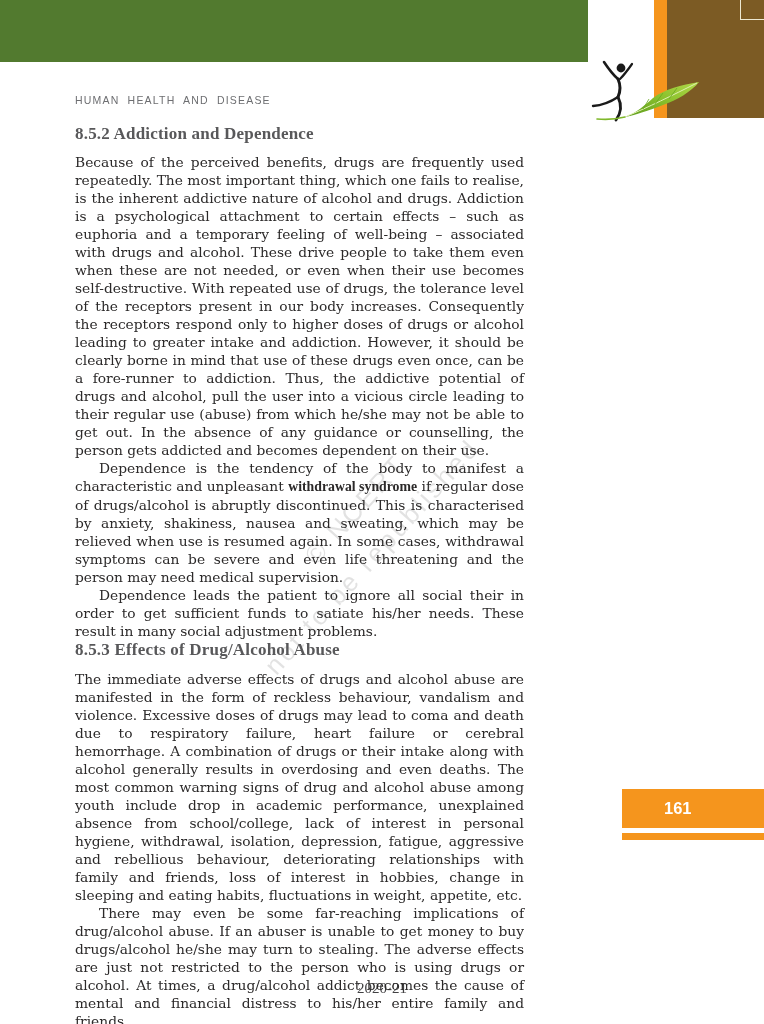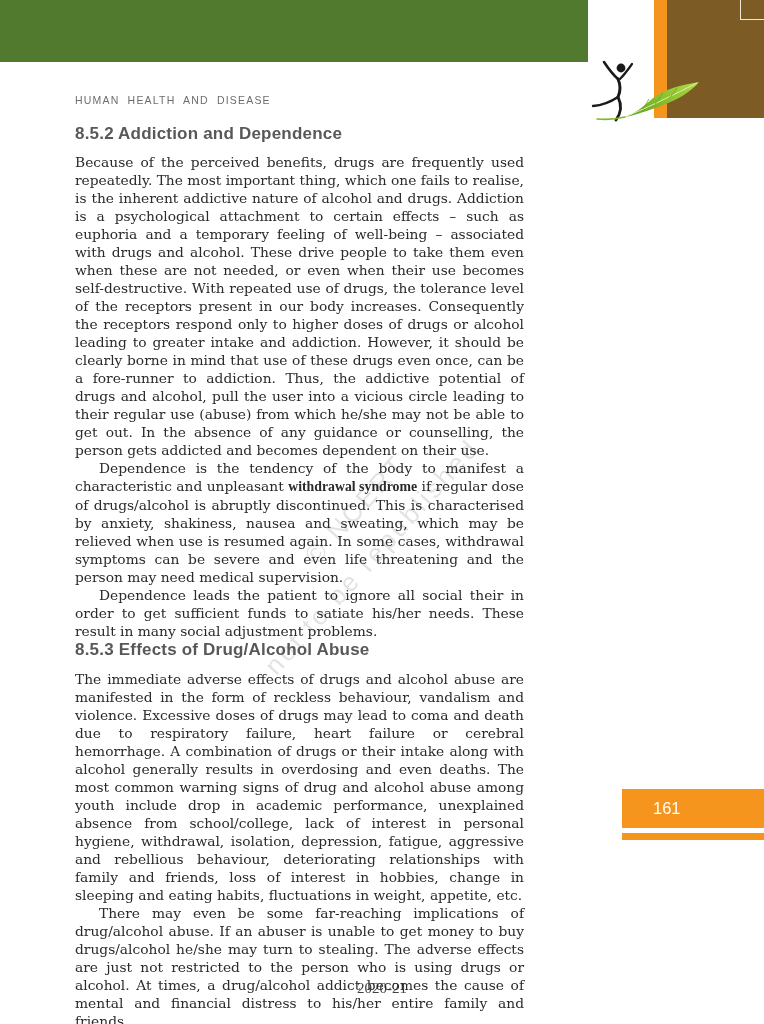--- a/index.html
+++ b/index.html
@@ -43,39 +43,39 @@
     z-index:0;
   }
   .wm1 { left:310px; top:545px; }
   .wm2 { left:270px; top:655px; }
   
   .content {
     position:absolute; left:75px; top:124px; width:449px; z-index:1;
     color:var(--body-text, #2b2929);
   }
   .content h2 {
-    font-family:Liberation Sans, sans-serif;
+    font-family:Liberation Serif, serif;
     font-size:17px; font-weight:bold; letter-spacing:.2px;
     color:var(--heading-gray, #58585a);
     margin:0 0 9px 0;
   }
   .content h2.second { margin-bottom:10px; }
   .content p {
     margin:0; font-size:13.8px; line-height:18px;
     text-align:justify;
   }
   .content p.indent { text-indent:24px; }
   .content b { font-weight:bold;font-family:Liberation Serif, serif; }
   
   .page-badge {
     position:absolute; left:622px; top:789px; width:142px; height:39px;
     background:var(--accent-orange, #f5951d);
     color:#ffffff; font-family:"Liberation Sans", sans-serif;
-    font-size:16.5px; font-weight:normal; line-height:39px;
-    padding-left:31px; box-sizing:border-box; z-index:2;
+    font-size:16.5px; font-weight:bold; line-height:39px;
+    padding-left:42px; box-sizing:border-box; z-index:2;
   }
   .badge-strip {
     position:absolute; left:622px; top:833px; width:142px; height:7px;
     background:var(--accent-orange, #f5951d); z-index:2;
   }
   
   .footer {
     position:absolute; left:0; right:0; top:980px; text-align:center;
     font-family:Liberation Serif, serif;
     font-size:15px; color:#414042;

